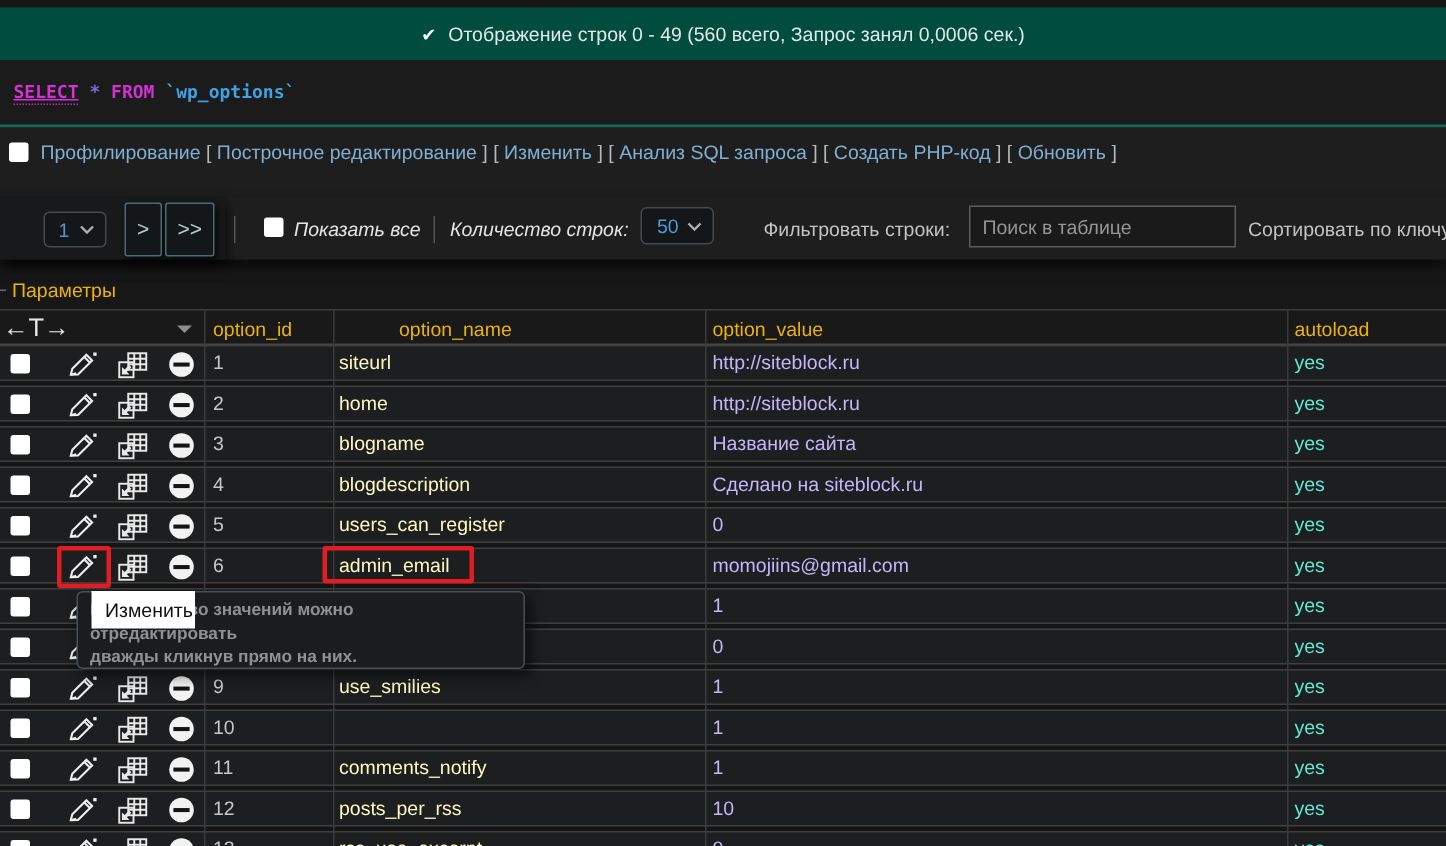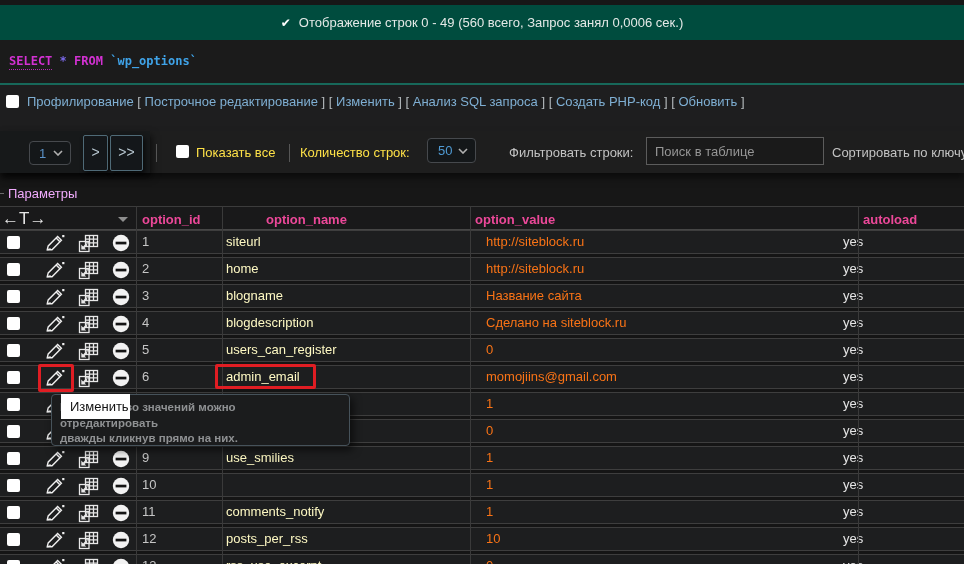--- a/index.html
+++ b/index.html
@@ -24,21 +24,21 @@
     position:absolute; left:0; top:40px; width:964px; height:45px;
     background:#1b1b1b;
     border-bottom:2px solid #17685a;
   }
   .sql-line {
     position:absolute; left:9px; top:14px;
     font-family:"DejaVu Sans Mono","Liberation Mono",monospace;
     font-size:12px; letter-spacing:0; white-space:pre;
   }
   .tok-kw { color:#d331d3; font-weight:bold; }
-  .tok-kw.u { border-bottom:1px dotted #b02cb0; padding-bottom:1px; }
+  .tok-kw.u { border-bottom:1px dotted #b02cb0; padding-bottom:1px;text-decoration:underline; }
   .tok-op { color:#7a68e8; font-weight:bold; }
   .tok-id { color:#3fa3e8; font-weight:bold; }
   
   .actions-row {
     position:absolute; left:0; top:85px; width:964px; height:46px;
     background:#1e1e1f;
   }
   .actions-inner {
     position:absolute; left:6px; top:94px; margin-top:-85px; 
     top:9px; margin-top:0;
@@ -69,53 +69,53 @@
     background:#17191a; box-shadow:2px 4px 7px rgba(0,0,0,.55);
   }
   .pgbtn {
     position:absolute; top:4px; height:36px;
     background:#14171a; border:1px solid #4f6a77; border-radius:2px;
     color:#b9c8d2; font-size:14px; text-align:center; line-height:33px;
     box-shadow:2px 3px 5px rgba(0,0,0,.65);
     cursor:pointer;
   }
   .vsep { position:absolute; top:13px; width:1px; height:18px; background:#565656; }
-  .tb-lbl-blue { position:absolute; top:14px; color:#fde047; white-space:nowrap; }
+  .tb-lbl-blue { position:absolute; top:14px; color:#e5e5e5; white-space:nowrap;font-style:italic; }
   .tb-lbl-gray { position:absolute; top:14px; color:#c3c3c3; white-space:nowrap; }
   .filter-input {
     position:absolute; left:646px; top:6px; width:178px; height:28px;
     background:#1a1a1a; border:1px solid #5c5c5c; color:#d0d0d0;
     font-family:inherit; font-size:13px; padding-left:8px; outline:none;
   }
   .filter-input::placeholder { color:#969696; opacity:1; }
   
   .params-dash { position:absolute; left:0; top:193px; width:4px; height:1px; background:#6a6a6a; }
-  .params-label { position:absolute; left:8px; top:186px; color:#f0abfc;text-align:center; }
+  .params-label { position:absolute; left:8px; top:186px; color:#eab308;text-align:center; }
   
   .rtable { position:absolute; left:0; top:206px; width:964px; height:358px; background:#151515; overflow:hidden; }
   .thead {
     position:absolute; left:0; top:0; width:964px; height:24px;
     background:#19191a; border-top:1px solid #3c3c3c; border-bottom:1px solid #464646;
   }
-  .th { position:absolute; top:0; height:24px; display:flex; align-items:center; font-weight:bold; color:#ec4899; }
+  .th { position:absolute; top:0; height:24px; display:flex; align-items:center; font-weight:normal; color:#eab308; }
   .th-sel { left:2px; color:#e6e6e6; font-weight:normal; font-size:17px; letter-spacing:0px; }
   .tri-down {
     position:absolute; left:118px; top:10px; width:0; height:0;
     border-left:5px solid transparent; border-right:5px solid transparent;
     border-top:5px solid #8e8e8e;
   }
   .row {
     position:absolute; left:0; width:964px; height:24px;
     background:#1d1e1f; border-top:1px solid #3e3e3e; border-bottom:1px solid #3e3e3e;
   }
   .row .cell { position:absolute; top:0; height:22px; line-height:22px; white-space:nowrap; }
   .c-id   { left:142px; color:#c6c6c6; }
   .c-name { left:226px; color:#fef9c3; }
-  .c-val  { left:486px; color:#f97316;text-align:center; }
-  .c-auto { left:843px; color:#e5e5e5;text-align:right; }
+  .c-val  { left:475px; color:#c4b5fd;text-align:center; }
+  .c-auto { left:863px; color:#5eead4;text-align:right; }
   .row .cb { position:absolute; left:7px; top:5px; }
   .ric { position:absolute; top:3px; }
   .ric svg { display:block; }
   .ric-edit { left:45px; }
   .ric-copy { left:78px; }
   .ric-del  { left:112px; }
   .vline { position:absolute; top:0; height:358px; width:1px; background:#3a3a3a; }
   
   .hint-box {
     position:absolute; left:51px; top:394px; width:299px; height:52px;

